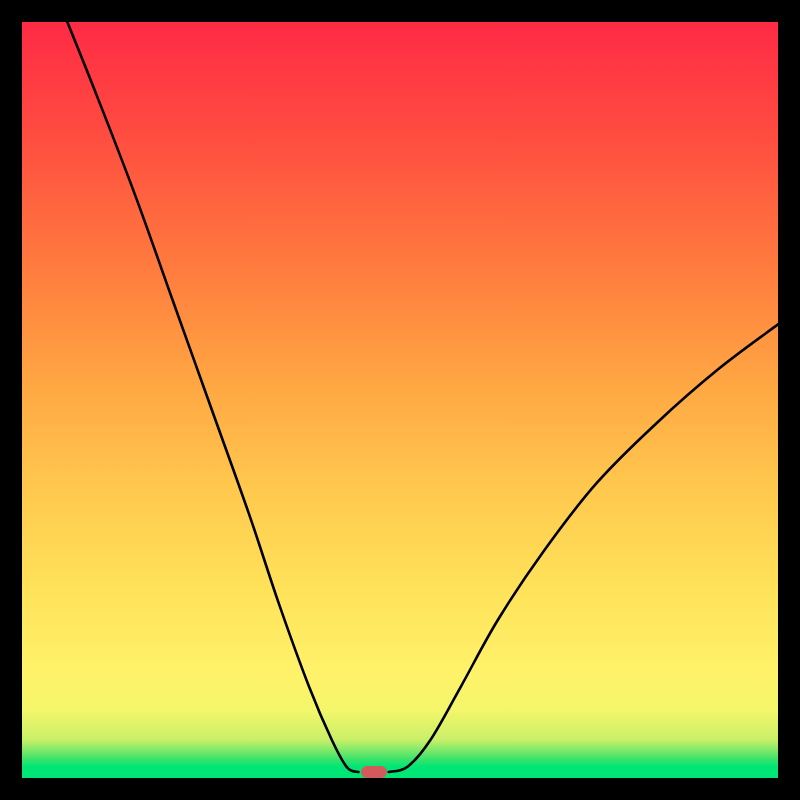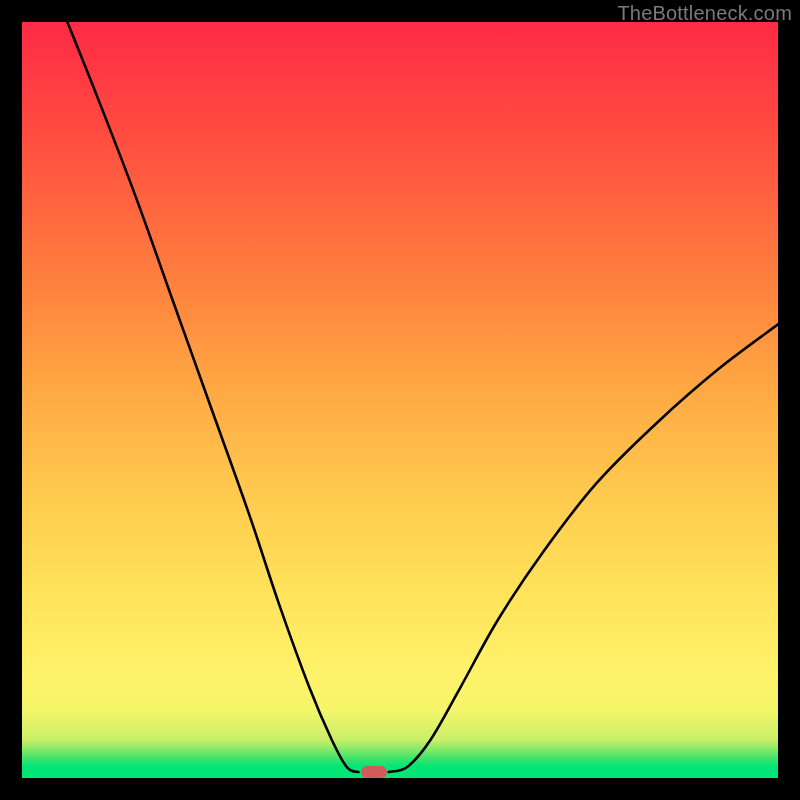--- a/index.html
+++ b/index.html
@@ -71,14 +71,13 @@
 
 <div class="frame">
   <div class="plot-area">
     <div class="gradient-bg"></div>
     <svg class="curve-svg" viewBox="0 0 756 756" preserveAspectRatio="none">
       <path id="curve-left" fill="none" stroke="#000" stroke-width="2.6" stroke-linecap="round" d="M 45.36 0 C 50.803200000000004 13.608000000000004, 63.35280000000001 44.30160000000002, 75.60000000000001 75.60000000000002 C 87.8472 106.89840000000002, 99.79199999999999 137.1384, 113.39999999999999 173.88 C 127.008 210.6216, 137.592 241.61759999999998, 151.20000000000002 279.71999999999997 C 164.80800000000002 317.82239999999996, 175.392 347.4576, 189 385.56 C 202.608 423.6624, 214.5528 456.0192, 226.79999999999998 491.40000000000003 C 239.04719999999998 526.7808, 246.1536 550.8216, 257.04 582.12 C 267.9264 613.4184, 277.75440000000003 640.7855999999999, 287.28000000000003 665.28 C 296.8056 689.7744, 303.156 703.77552, 309.96 718.2 C 316.76399999999995 732.6244800000001, 320.31719999999996 739.70064, 325.08 745.416 C 329.8428 751.1313600000001, 334.3788 749.13552, 336.42 749.952"></path>
       <path id="curve-right" fill="none" stroke="#000" stroke-width="2.6" stroke-linecap="round" d="M 366.65999999999997 749.952 C 370.06199999999995 748.99944, 378.0756 750.37536, 385.56 744.66 C 393.0444 738.9446399999999, 398.7144 732.4884000000001, 408.24 718.2 C 417.7656 703.9116, 426.23279999999994 687.0527999999999, 438.47999999999996 665.28 C 450.7272 643.5072, 461.31120000000004 621.7344, 476.28000000000003 597.24 C 491.2488 572.7456, 503.9496 553.6944000000001, 521.64 529.2 C 539.3303999999999 504.70560000000006, 554.148 484.29359999999997, 574.5600000000001 461.15999999999997 C 594.9720000000001 438.02639999999997, 613.2672 421.092, 635.04 400.68 C 656.8127999999999 380.26800000000003, 673.7472 365.4504, 695.52 347.76 C 717.2927999999999 330.0696, 745.1136 310.56480000000005, 756 302.40000000000003"></path>
     </svg>
     <div id="marker" class="marker" style="left: 351.54px; top: 749.952px;"></div>
   </div>
-  <div class="watermark">TheBottleneck.com</div>
 </div>
 
 </body></html>

